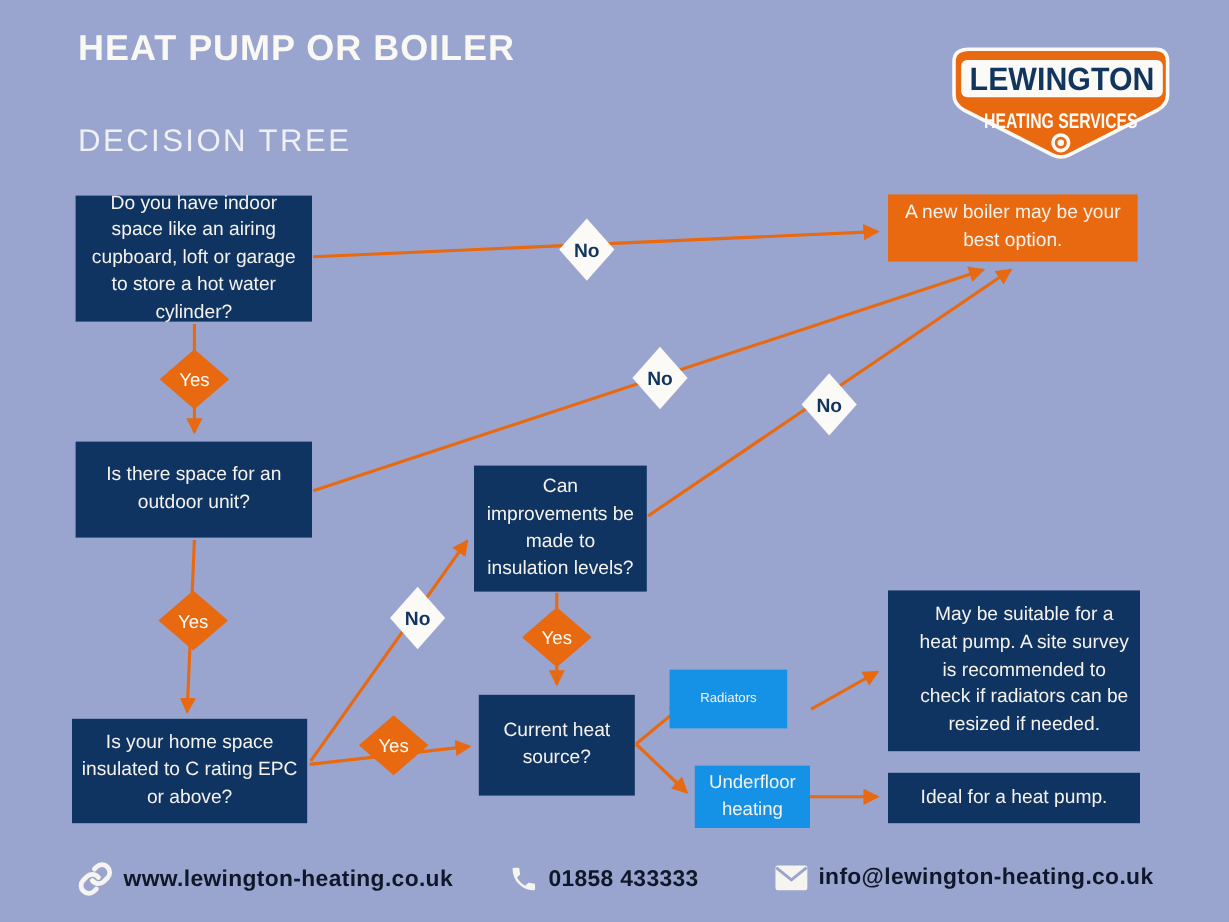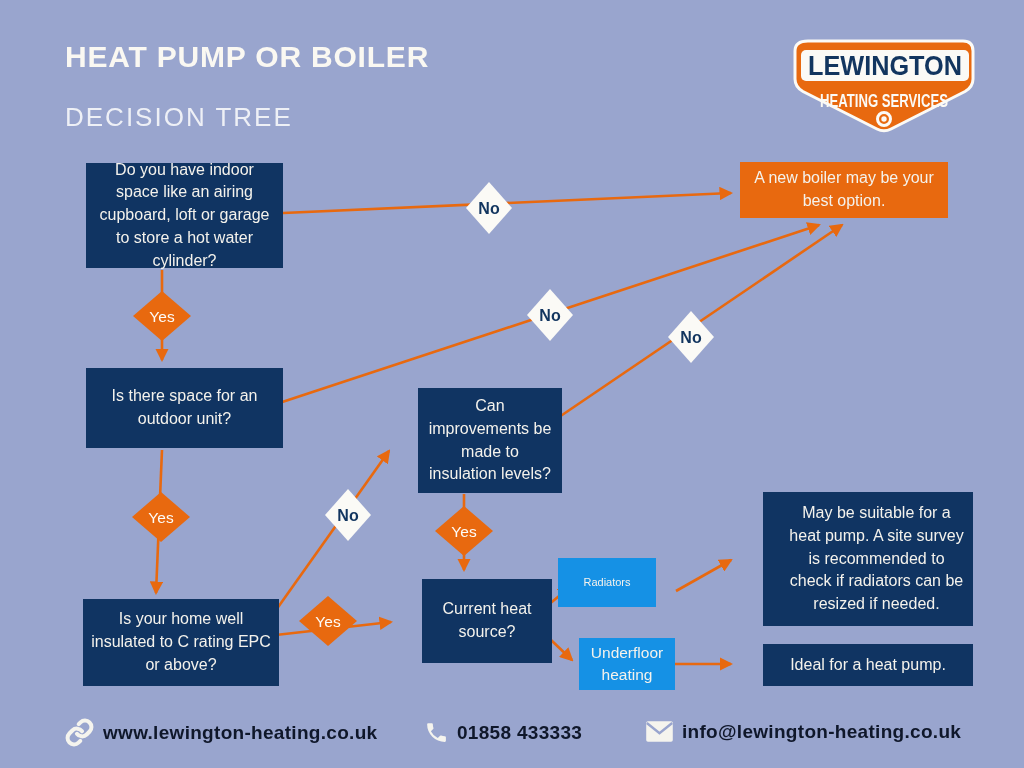--- a/index.html
+++ b/index.html
@@ -5,35 +5,35 @@
   * { margin:0; padding:0; box-sizing:border-box; }
   html,body { width:1024px; height:768px; }
   body {
     position:relative;
     background:#99a5ce;
     font-family:"Liberation Sans", sans-serif;
     overflow:hidden;
   }
   .layer { position:absolute; left:0; top:0; z-index:1; }
   .hdr-title {
-    position:absolute; left:65px; top:40px; z-index:2;
+    position:absolute; left:65px; top:24px; z-index:2;
     font-size:30px; font-weight:800; letter-spacing:.8px; color:#faf8f2;
   }
   .hdr-sub {
     position:absolute; left:65px; top:86px; z-index:2;
     font-size:26px; font-weight:400; letter-spacing:2px; color:#eef0f6;margin-top:16px;
   }
   .logo { position:absolute; left:786px; top:36px; z-index:2; }
   .node {
     position:absolute; z-index:2;
     display:flex; align-items:center; justify-content:center;
     text-align:center; color:#f4f2ec; font-size:16px; line-height:1.42;
     padding:4px 8px;
   }
-  .navy { background:#103462;margin-left:23px; }
+  .navy { background:#103462; }
   .orange { background:#e8690f; }
   .blue { background:#1591e5; }
   .n-q1 { left:63px; top:163px; width:197px; height:105px; }
   .n-boiler { left:740px; top:162px; width:208px; height:56px; }
   .n-q2 { left:63px; top:368px; width:197px; height:80px; }
   .n-q3 { left:395px; top:388px; width:144px; height:105px; }
   .n-q4 { left:60px; top:599px; width:196px; height:87px; }
   .n-q5 { left:399px; top:579px; width:130px; height:84px; }
   .n-rad { left:558px; top:558px; width:98px; height:49px; font-size:11px; }
   .n-ufh { left:579px; top:638px; width:96px; height:52px; font-size:15.5px; }
@@ -126,21 +126,21 @@
 </div>
 
 <div class="node navy n-q1">Do you have indoor space like an airing cupboard, loft or garage to store a hot water cylinder?</div>
 <div class="node orange n-boiler">A new boiler may be your best option.</div>
 <div class="node navy n-q2">
   <div class="two-line">
     <span>Is there space for an outdoor unit?</span>
   </div>
 </div>
 <div class="node navy n-q3">Can improvements be made to insulation levels?</div>
-<div class="node navy n-q4">Is your home well insulated to C rating EPC or above?</div>
+<div class="node navy n-q4">Is your home space insulated to C rating EPC or above?</div>
 <div class="node navy n-q5">Current heat source?</div>
 <div class="node blue n-rad">Radiators</div>
 <div class="node blue n-ufh">Underfloor heating</div>
 <div class="node navy n-suit">May be suitable for a heat pump. A site survey is recommended to check if radiators can be resized if needed.</div>
 <div class="node navy n-ideal">Ideal for a heat pump.</div>
 
 <div class="footer-item f-web">
   <svg width="31" height="31" viewBox="0 0 24 24" fill="none" stroke="#f5f4ee" stroke-width="3.1" stroke-linecap="round" stroke-linejoin="round">
     <path d="M10 13a5 5 0 0 0 7.54.54l2.3-2.3a5 5 0 0 0-7.07-7.07l-1.4 1.4"></path>
     <path d="M14 11a5 5 0 0 0-7.54-.54l-2.3 2.3a5 5 0 0 0 7.07 7.07l1.4-1.4"></path>

